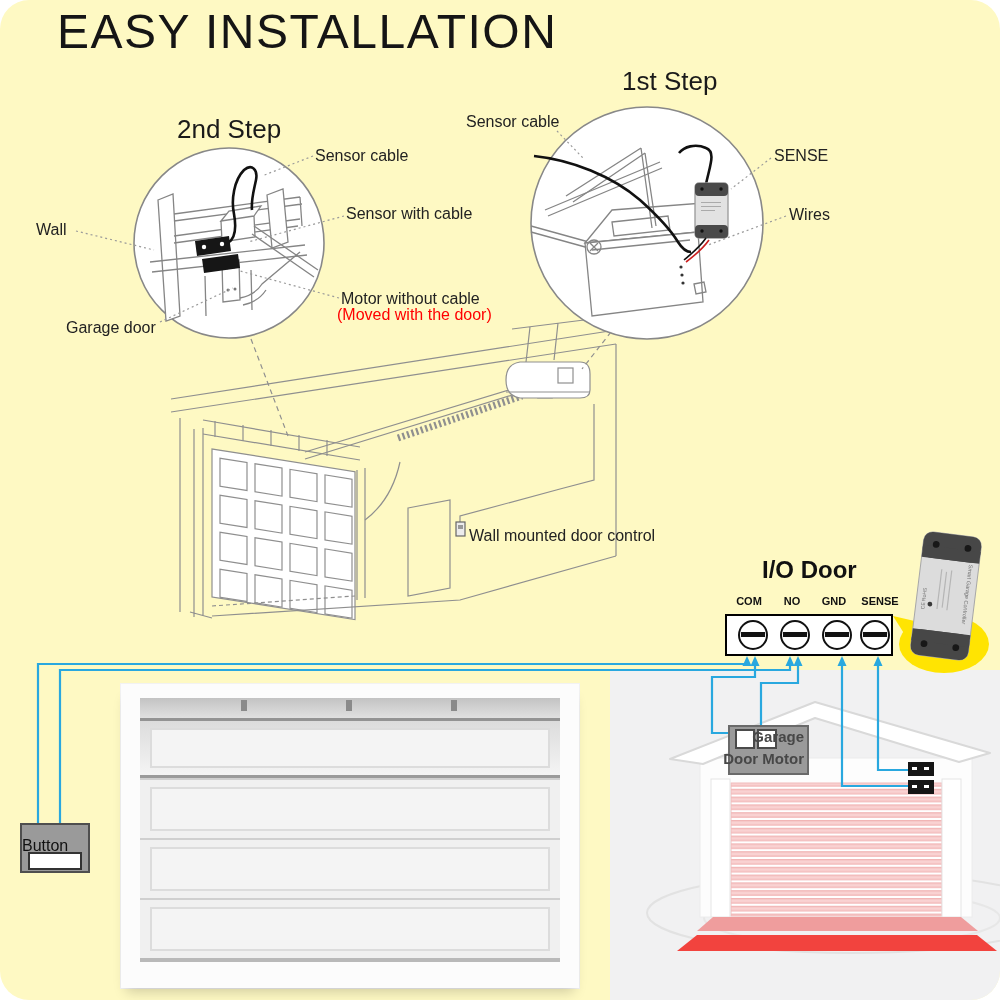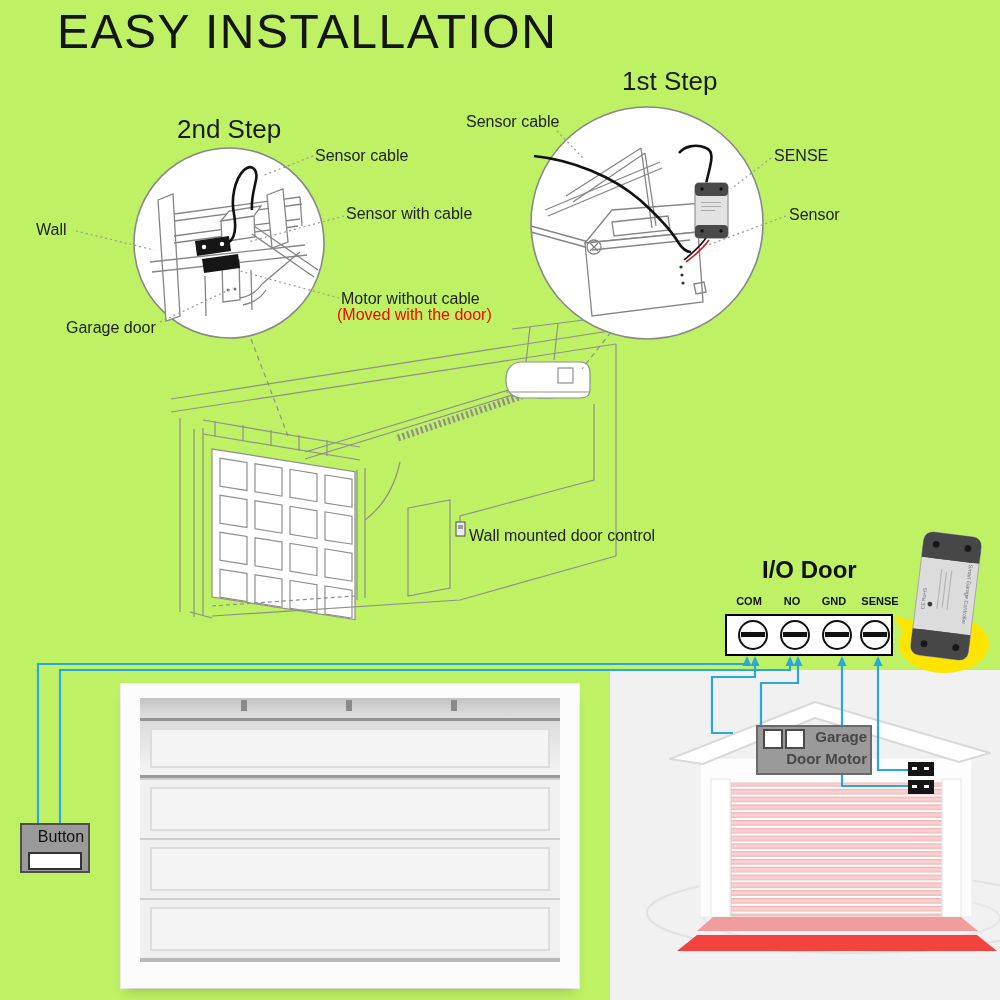--- a/index.html
+++ b/index.html
@@ -1,17 +1,17 @@
 <!DOCTYPE html>
 <html><head>
 <meta charset="utf-8">
 <style>
   html,body{margin:0;padding:0;background:#ffffff;}
-  .canvas{position:relative;width:1000px;height:1000px;background:#bef264;overflow:hidden;
-          font-family:"Liberation Sans",sans-serif;color:#1a1a1a;}
+  .canvas{position:relative;width:1000px;height:1000px;background:#fef9c3;overflow:hidden;
+          font-family:"Liberation Sans",sans-serif;color:#1a1a1a;border-radius:29px;}
   .abs{position:absolute;}
   
   .main-title{left:57px;top:4px;font-size:48px;font-weight:500;letter-spacing:1.5px;color:#151515;white-space:nowrap;}
   .step-title{font-size:26px;font-weight:500;color:#1a1a1a;white-space:nowrap;}
   .callout{font-size:16px;color:#222;white-space:nowrap;}
   .callout.red{color:#ff0000;}
   
   .gray-panel{left:610px;top:670px;width:390px;height:330px;background:#f1f1f2;}
   
   .photo{left:121px;top:684px;width:458px;height:304px;background:#fcfcfc;
@@ -25,30 +25,30 @@
   .panel{flex:1;background:#f0f0f0;border-top:2px solid #cfcfcf;position:relative;}
   .inset{position:absolute;left:10px;right:10px;top:7px;bottom:7px;border:2px solid #dcdcdc;background:#f4f4f4;}
   .doorfoot{height:4px;background:#b9b9b9;}
   
   .io-title{left:762px;top:556px;font-size:24px;font-weight:bold;color:#111;white-space:nowrap;}
   .t-label{top:595px;font-size:11px;font-weight:bold;color:#111;transform:translateX(-50%);white-space:nowrap;}
   .t-box{left:725px;top:614px;width:168px;height:42px;background:#fff;border:2px solid #000;box-sizing:border-box;}
   .screw{position:absolute;top:4px;width:30px;height:30px;border:2px solid #111;border-radius:50%;background:#fff;box-sizing:border-box;}
   .slot{position:absolute;left:1px;right:1px;top:10px;height:5px;background:#111;}
   
-  .motor-box{left:756px;top:725px;width:116px;height:50px;background:#9a9a9a;border:2px solid #6a6a6a;box-sizing:border-box;}
+  .motor-box{left:728px;top:725px;width:81px;height:50px;background:#9a9a9a;border:2px solid #6a6a6a;box-sizing:border-box;}
   .sq{position:absolute;top:2px;width:20px;height:20px;background:#fff;border:2px solid #4a4a4a;box-sizing:border-box;}
   .motor-line{position:absolute;right:3px;font-size:15px;font-weight:bold;color:#474747;white-space:nowrap;}
   
   .sensor-pair{left:908px;top:762px;width:26px;}
   .sensor-block{position:relative;width:26px;height:14px;background:#151515;margin-bottom:4px;}
   .dash{position:absolute;top:5px;width:5px;height:3px;background:#fff;}
   
   .button-box{left:20px;top:823px;width:70px;height:50px;background:#9a9a9a;border:2px solid #4f4f4f;box-sizing:border-box;}
-  .button-label{position:absolute;left:0;right:0;top:3px;text-align:center;font-size:16px;color:#111;margin-left:12px;}
+  .button-label{position:absolute;left:0;right:0;top:12px;font-size:16px;color:#111;}
   .button-slot{position:absolute;left:6px;right:6px;top:27px;height:14px;background:#fff;border:2px solid #333;}
   svg.art{position:absolute;left:0;top:0;}
   .lvl2{z-index:2;} .lvl3{z-index:3;}
 </style>
 </head>
 <body>
 
 <div class="canvas">
 
   <div class="abs gray-panel"></div>
@@ -263,21 +263,21 @@
 
   <div class="abs callout lvl3" style="left:315px;top:147px">Sensor cable</div>
   <div class="abs callout lvl3" style="left:346px;top:205px">Sensor with cable</div>
   <div class="abs callout lvl3" style="left:36px;top:221px">Wall</div>
   <div class="abs callout lvl3" style="left:341px;top:290px">Motor without cable</div>
   <div class="abs callout red lvl3" style="left:337px;top:306px">(Moved with the door)</div>
   <div class="abs callout lvl3" style="left:66px;top:319px">Garage door</div>
 
   <div class="abs callout lvl3" style="left:466px;top:113px">Sensor cable</div>
   <div class="abs callout lvl3" style="left:774px;top:147px">SENSE</div>
-  <div class="abs callout lvl3" style="left:789px;top:206px">Sensor</div>
+  <div class="abs callout lvl3" style="left:789px;top:206px">Wires</div>
 
   <div class="abs callout lvl3" style="left:469px;top:527px">Wall mounted door control</div>
 
   <div class="abs io-title lvl3">I/O Door</div>
   <div class="abs t-label lvl3" style="left:749px">COM</div>
   <div class="abs t-label lvl3" style="left:792px">NO</div>
   <div class="abs t-label lvl3" style="left:834px">GND</div>
   <div class="abs t-label lvl3" style="left:880px">SENSE</div>
   <div class="abs t-box lvl3">
     <div class="screw" style="left:11px">

